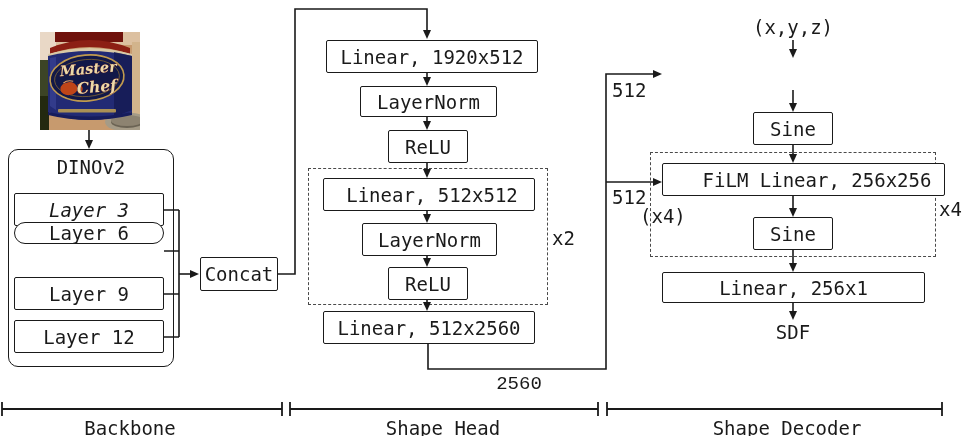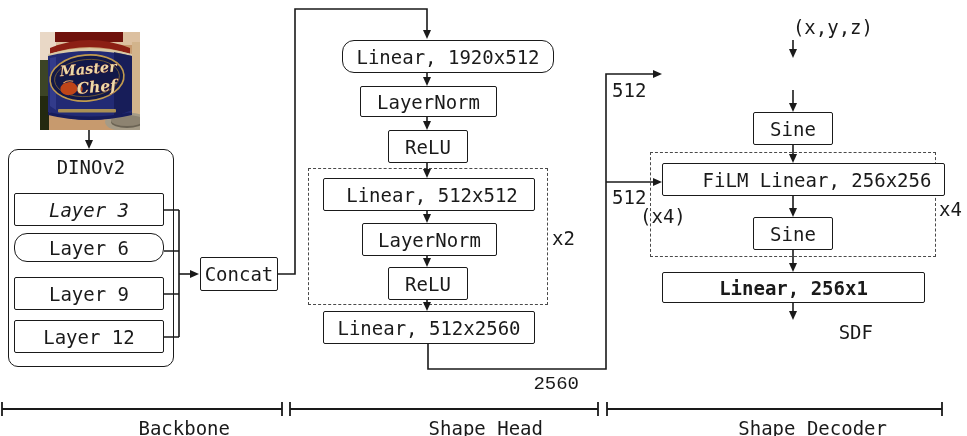--- a/index.html
+++ b/index.html
@@ -12,21 +12,21 @@
     position:absolute;background:#fff;border:1.5px solid #1a1a1a;border-radius:2px;
     display:flex;align-items:center;justify-content:center;
     font-size:19px;white-space:nowrap;box-sizing:border-box;z-index:2;
   }
   .round{border-radius:10px;}
   .dash{
     position:absolute;border:1.2px dashed #4a4a4a;background:transparent;
     box-sizing:border-box;z-index:1;
   }
   .lbl{position:absolute;font-size:19px;white-space:nowrap;z-index:4;}
-  .ctr{text-align:right;}
+  .ctr{text-align:center;}
   .wires{position:absolute;left:0;top:0;z-index:3;pointer-events:none;}
   .photo{position:absolute;left:40px;top:32px;width:100px;height:98px;z-index:2;}
 </style>
 </head>
 <body>
 
 <div class="canvas">
 
   <svg class="photo" viewBox="0 0 100 98">
     <rect x="0" y="0" width="100" height="98" fill="#c79a6e"></rect>
@@ -55,46 +55,46 @@
       <path d="M23,49 q4,-3 10,-1" stroke="#e8a060" stroke-width="1.2" fill="none"></path>
       <text x="49" y="42" text-anchor="middle" font-family="DejaVu Serif, serif" font-style="italic" font-weight="bold" font-size="14.5" fill="#ecd9a8" stroke="#7a1a10" stroke-width="0.45" paint-order="stroke">Master</text>
       <text x="56" y="61" text-anchor="middle" font-family="DejaVu Serif, serif" font-style="italic" font-weight="bold" font-size="15.5" fill="#ecd9a8" stroke="#7a1a10" stroke-width="0.45" paint-order="stroke">Chef</text>
     </g>
   </svg>
 
   <div class="box round" style="left:8px;top:149px;width:166px;height:218px;align-items:flex-start;">
     <span style="margin-top:6px;">DINOv2</span>
   </div>
   <div class="box" style="left:14px;top:193px;width:150px;height:33px;font-style:italic;">Layer 3</div>
-  <div class="box" style="left:14px;top:233px;width:150px;height:29px;border-radius:13px;">Layer 6</div>
+  <div class="box" style="left:14px;top:222px;width:150px;height:22px;border-radius:13px;">Layer 6</div>
   <div class="box" style="left:14px;top:277px;width:150px;height:33px;">Layer 9</div>
   <div class="box" style="left:14px;top:320px;width:150px;height:33px;">Layer 12</div>
   <div class="box" style="left:200px;top:257px;width:78px;height:34px;">Concat</div>
 
-  <div class="box" style="left:342px;top:40px;width:212px;height:33px;border-radius:12px;">Linear, 1920x512</div>
+  <div class="box" style="left:326px;top:40px;width:212px;height:33px;">Linear, 1920x512</div>
   <div class="box" style="left:360px;top:86px;width:137px;height:31px;">LayerNorm</div>
   <div class="box" style="left:388px;top:130px;width:80px;height:33px;">ReLU</div>
   <div class="dash" style="left:308px;top:168px;width:240px;height:137px;"></div>
   <div class="box" style="left:323px;top:178px;width:212px;height:33px;padding-left:6px;">Linear, 512x512</div>
   <div class="box" style="left:362px;top:223px;width:135px;height:33px;">LayerNorm</div>
   <div class="box" style="left:388px;top:267px;width:80px;height:33px;">ReLU</div>
   <div class="lbl" style="left:552px;top:227px;">x2</div>
   <div class="box" style="left:323px;top:311px;width:212px;height:33px;">Linear, 512x2560</div>
   <div class="lbl ctr" style="left:459px;top:373px;width:120px;font-family:Liberation Mono, monospace;">2560</div>
 
   <div class="lbl ctr" style="left:713px;top:16px;width:160px;">(x,y,z)</div>
   <div class="lbl" style="left:612px;top:79px;">512</div>
   <div class="box" style="left:753px;top:112px;width:80px;height:33px;">Sine</div>
   <div class="dash" style="left:650px;top:152px;width:286px;height:105px;"></div>
   <div class="box" style="left:662px;top:163px;width:283px;height:33px;padding-left:27px;">FiLM Linear, 256x256</div>
   <div class="lbl" style="left:612px;top:186px;">512</div>
   <div class="lbl" style="left:605px;top:205px;margin-left:35px;">(x4)</div>
   <div class="box" style="left:753px;top:217px;width:80px;height:33px;">Sine</div>
   <div class="lbl" style="left:939px;top:198px;">x4</div>
-  <div class="box" style="left:662px;top:272px;width:263px;height:31px;font-weight:bold;">Linear, 256x1</div>
+  <div class="box" style="left:662px;top:272px;width:263px;height:31px;">Linear, 256x1</div>
   <div class="lbl ctr" style="left:713px;top:321px;width:160px;">SDF</div>
 
   <div class="lbl ctr" style="left:30px;top:417px;width:200px;">Backbone</div>
   <div class="lbl ctr" style="left:343px;top:417px;width:200px;">Shape Head</div>
   <div class="lbl ctr" style="left:687px;top:417px;width:200px;">Shape Decoder</div>
 
   <svg class="wires" width="967" height="436">
     <defs>
       <marker id="ah" markerWidth="10" markerHeight="9" refX="0" refY="4" orient="auto" markerUnits="userSpaceOnUse">
         <path d="M0,0 L9,4 L0,8 Z" fill="#1a1a1a"></path>

